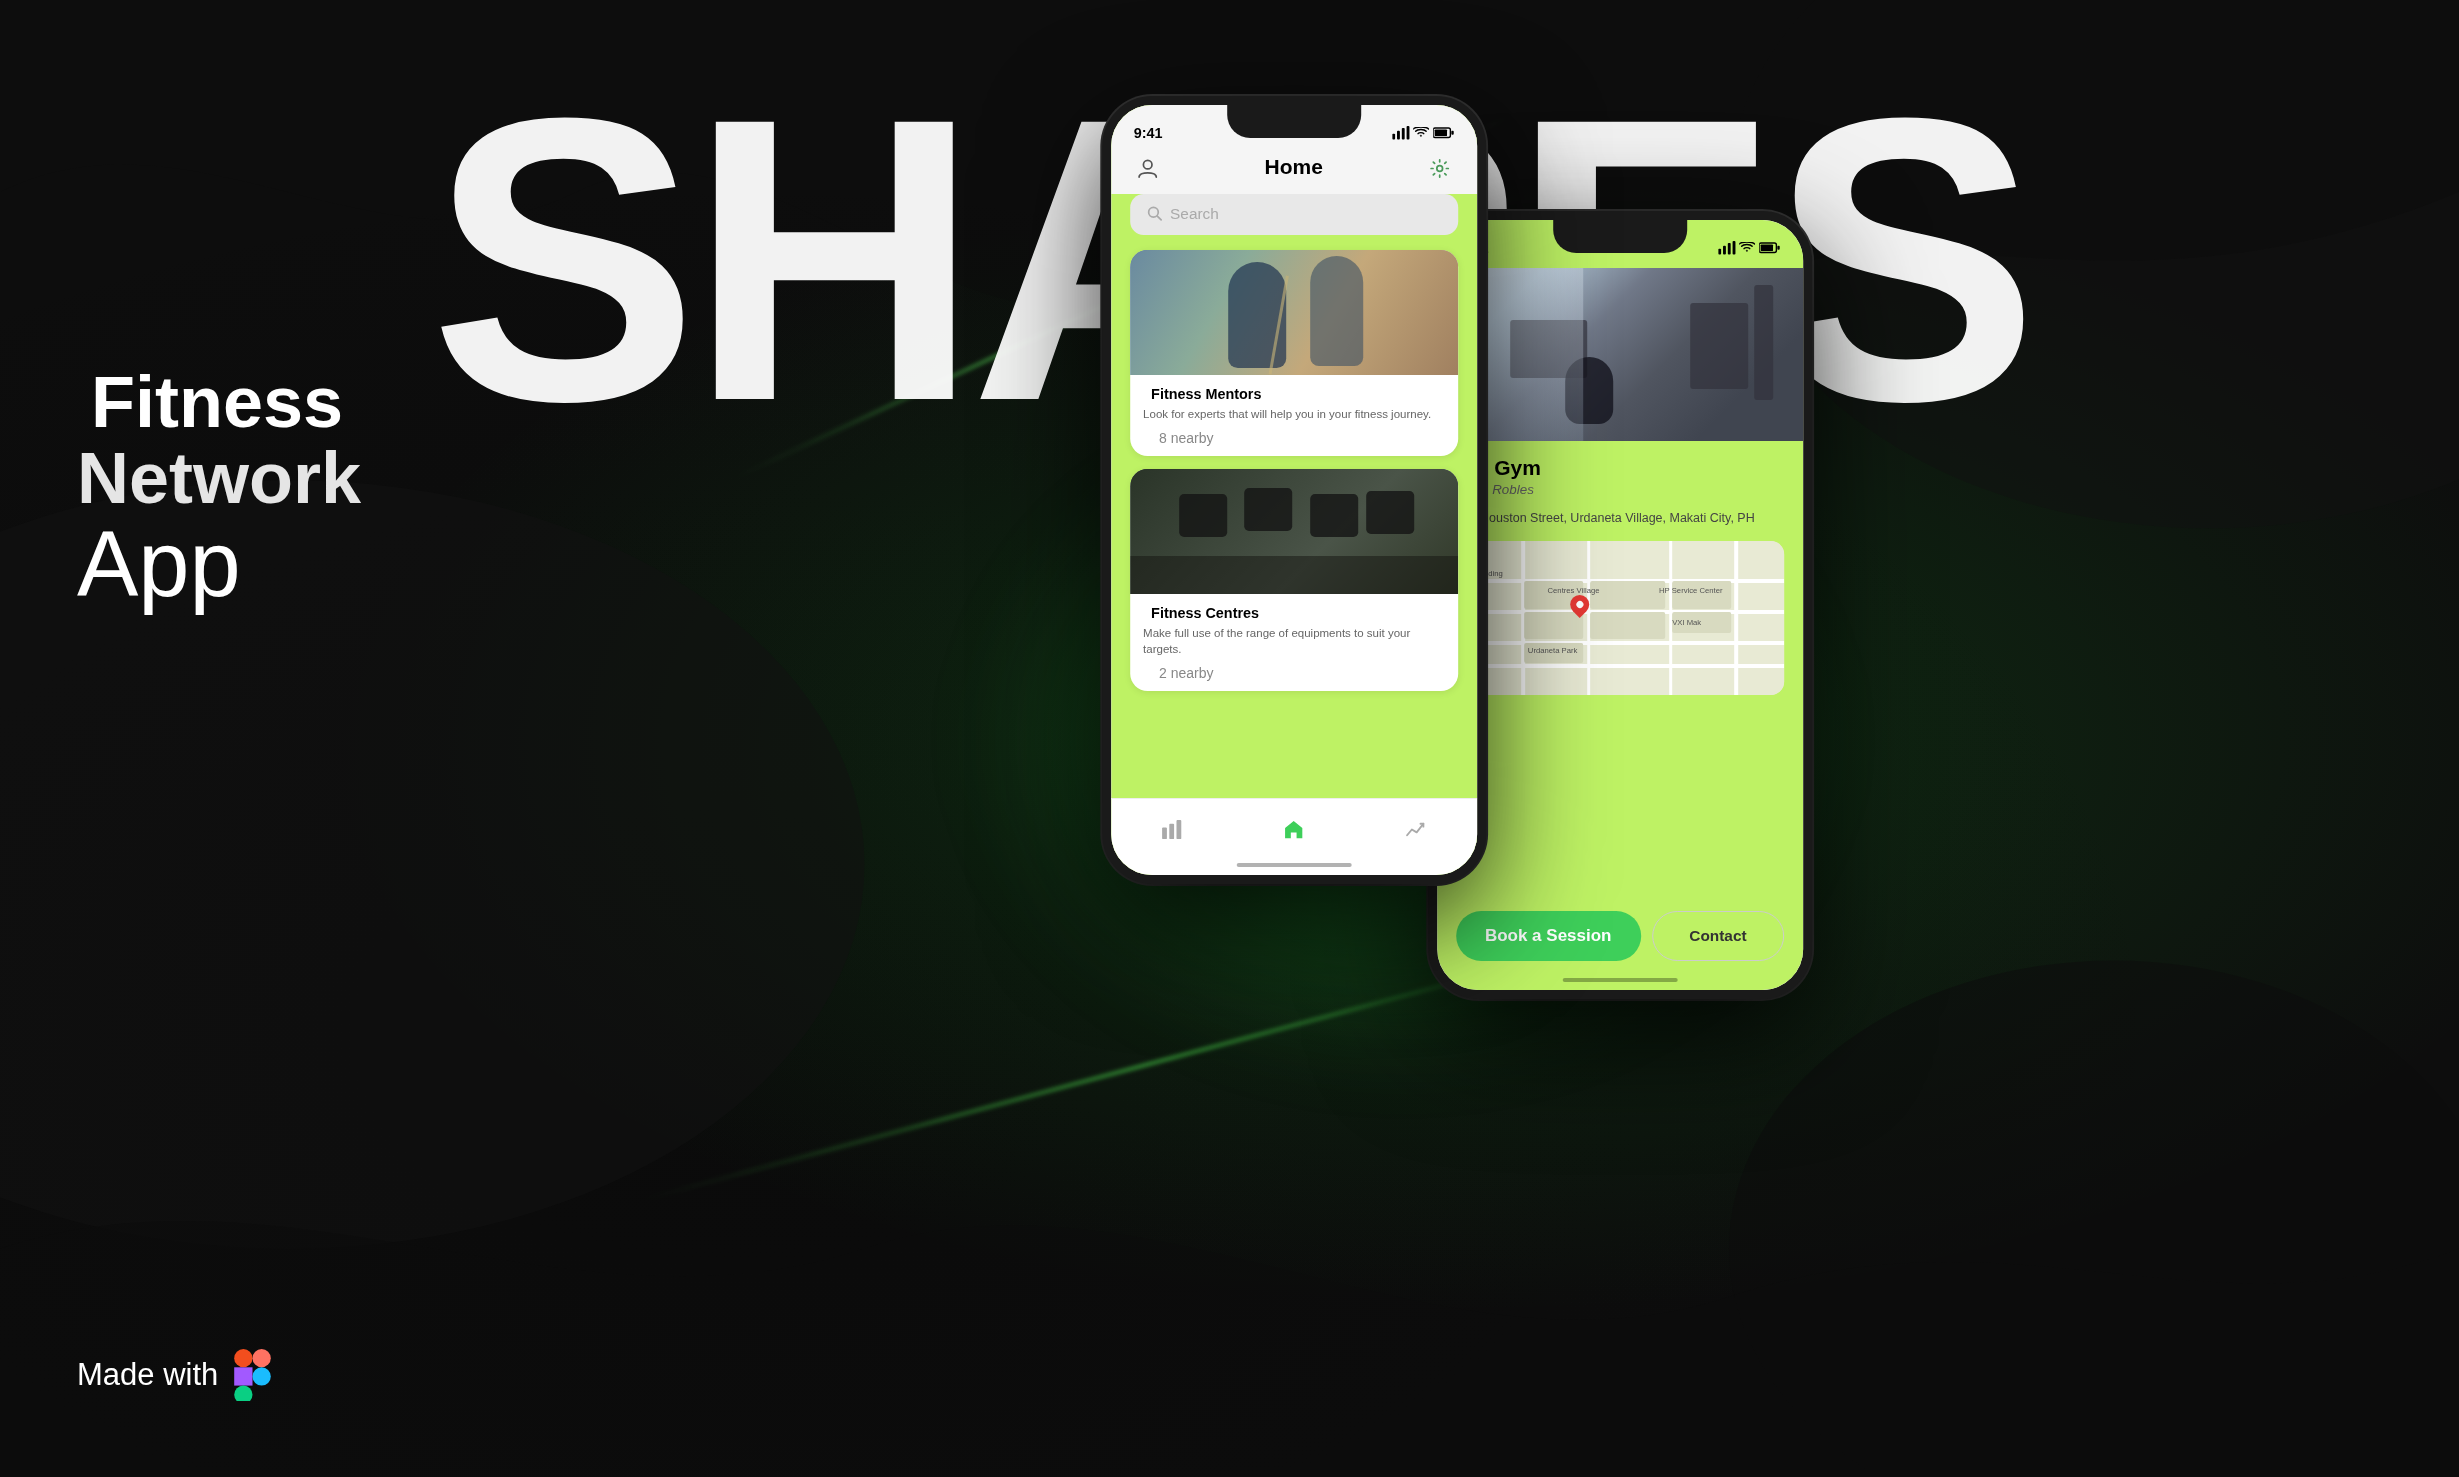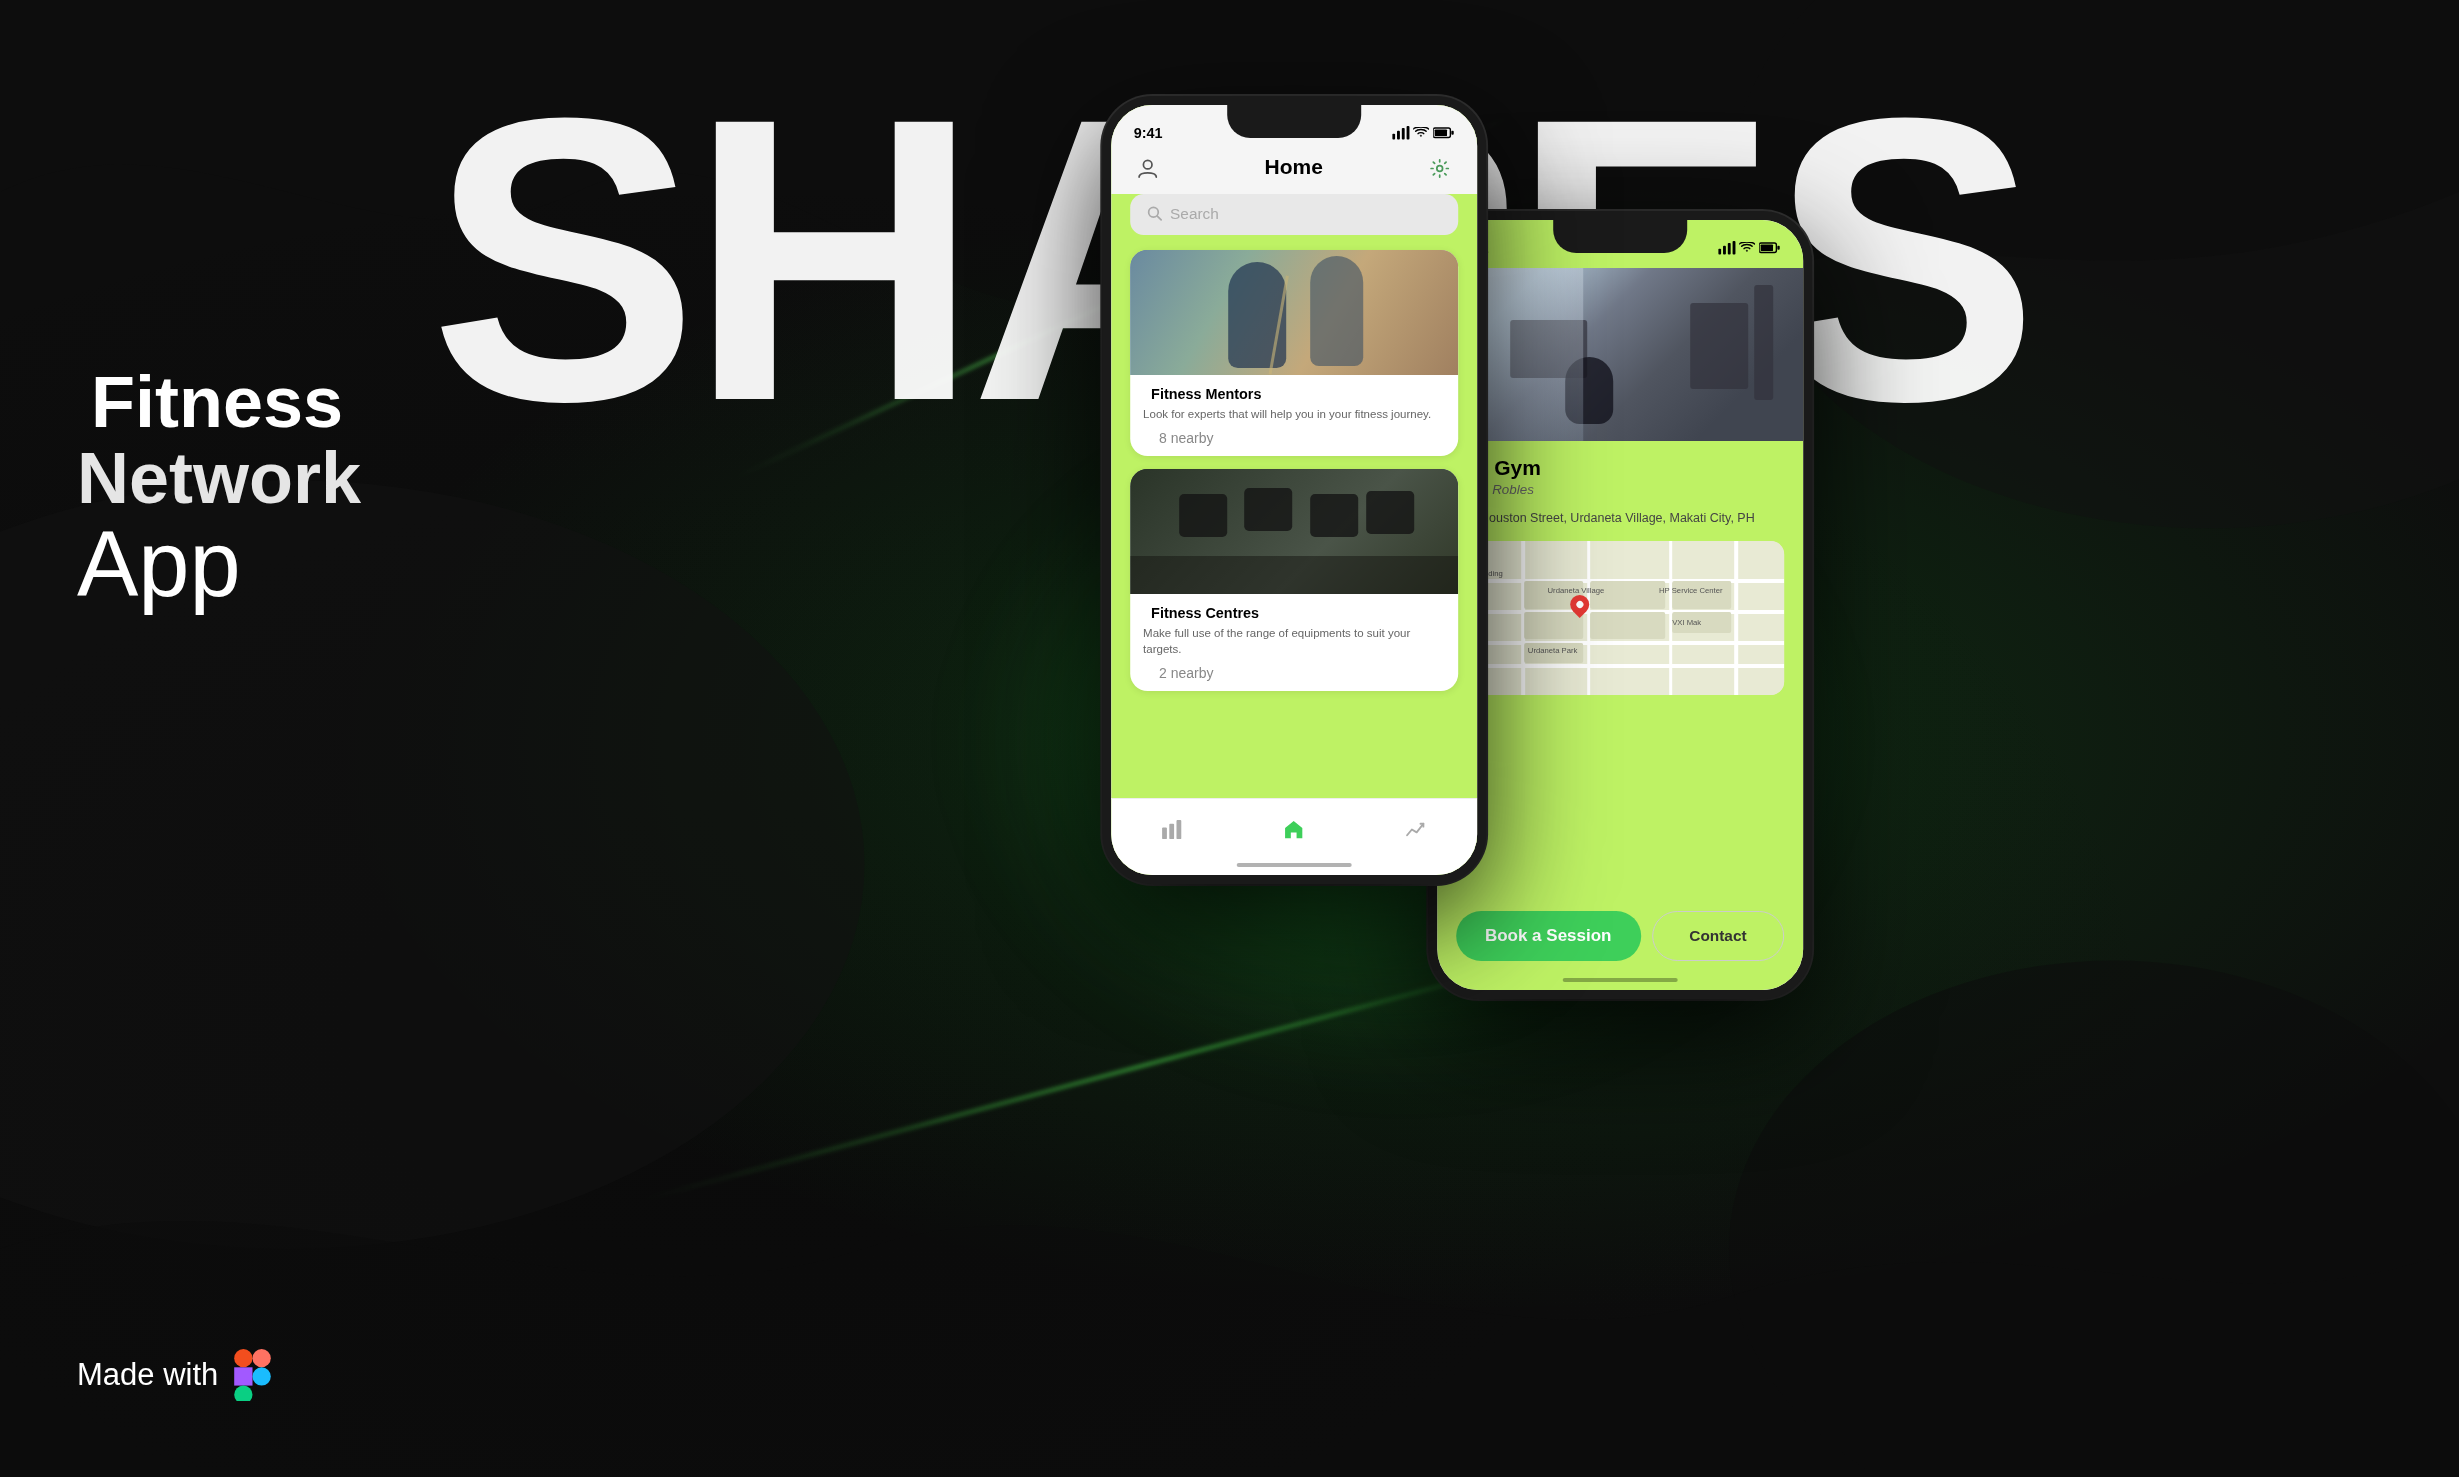--- a/index.html
+++ b/index.html
@@ -776,21 +776,21 @@
             <div class="map-road-v" style="left:85%;"></div>
 
             <div class="map-block" style="left:21%;top:26%;width:18%;height:18%;"></div>
             <div class="map-block" style="left:41%;top:26%;width:23%;height:18%;"></div>
             <div class="map-block" style="left:66%;top:26%;width:18%;height:18%;"></div>
             <div class="map-block" style="left:21%;top:46%;width:18%;height:18%;"></div>
             <div class="map-block" style="left:41%;top:46%;width:23%;height:18%;"></div>
             <div class="map-block" style="left:66%;top:46%;width:18%;height:14%;"></div>
             <div class="map-block" style="left:21%;top:66%;width:18%;height:13%;"></div>
 
-            <span class="map-label" style="left:28%;top:29%;">Urdaneta Village</span>
+            <span class="map-label" style="left:28%;top:29%;">Centres Village</span>
             <span class="map-label" style="left:62%;top:29%;">HP Service Center</span>
             <span class="map-label" style="left:22%;top:68%;">Urdaneta Park</span>
             <span class="map-label" style="left:66%;top:50%;">VXI Mak</span>
             <span class="map-label" style="left:2%;top:18%;">Big Building</span>
 
             <div class="map-pin"></div>
           </div>
         </div>
       </div>
 

